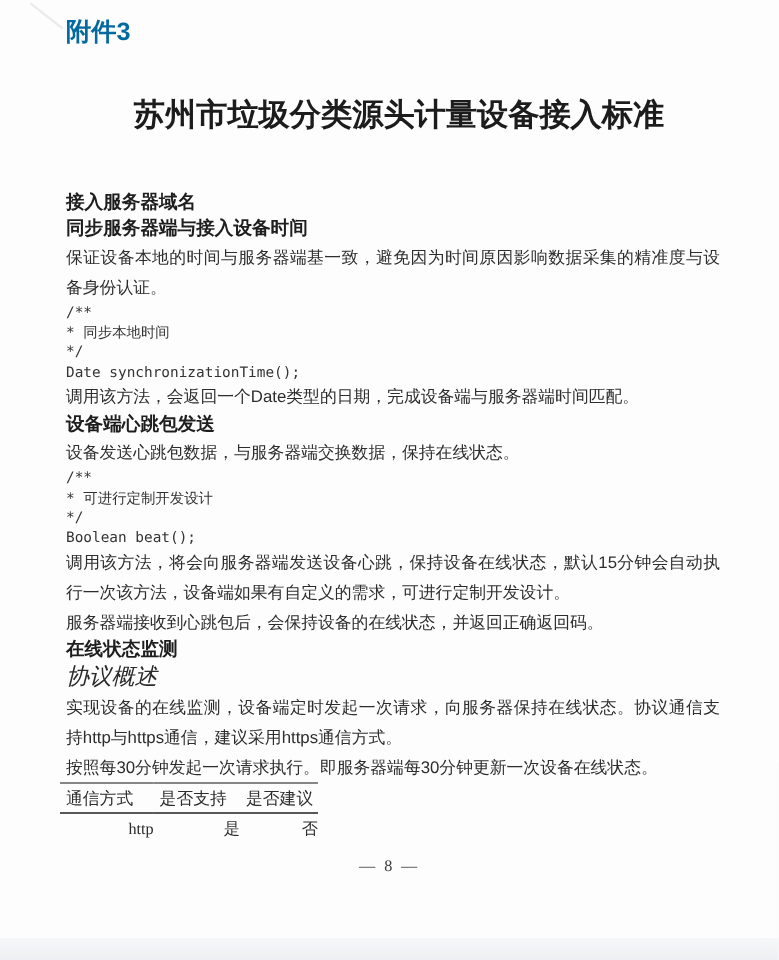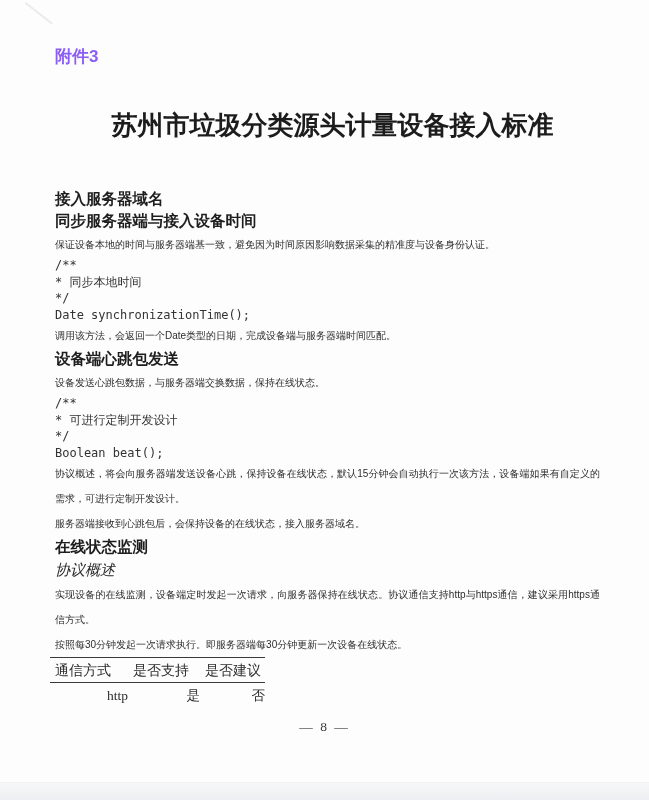--- a/index.html
+++ b/index.html
@@ -18,24 +18,24 @@
   }
   
   .artifact {
     position: absolute; left: 26px; top: 2px;
     width: 34px; height: 2px;
     background: #dcdcdc; opacity: .55;
     transform: rotate(38deg);
     transform-origin: left top;
   }
   .att-label {
-    margin: 46px 0 0 55px;
-    font-size: 17px; font-weight: bold;
+    margin: 16px 0 0 55px;
+    font-size: 21px; font-weight: bold;
     line-height: 22px;
-    color: #8b5cf6;
+    color: #0369a1;
   }
   .doc-title {
     margin-top: 42px;
     text-align: center;
     font-family: "Liberation Serif", serif;
     font-weight: bold;
     font-size: 26px;
     line-height: 32px;
     color: #1c1c1c;
     letter-spacing: 0px;
@@ -45,25 +45,25 @@
     margin: 46px 58px 0 55px;
     width: 545px;
   }
   .blk-heading {
     font-size: 15.5px; font-weight: bold;
     line-height: 22px; color: #1e1e1e;
   }
   .blk-subheading {
     font-style: italic;
     font-family: "Liberation Serif", serif;
-    font-size: 15px;
+    font-size: 19px;
     line-height: 24px; color: #2a2a2a;
   }
   .blk-paragraph {
-    font-size: 10px;
+    font-size: 14px;
     line-height: 25px;
     text-align: justify;
     color: #2d2d2d;
   }
   .blk-code {
     font-family: "DejaVu Sans Mono", monospace;
     font-size: 12px;
     line-height: 16.5px;
     white-space: pre;
     color: #333;
@@ -127,22 +127,22 @@
     <div class="blk-code">* 同步本地时间</div>
     <div class="blk-code">*/</div>
     <div class="blk-code">Date synchronizationTime();</div>
     <div class="blk-paragraph">调用该方法，会返回一个Date类型的日期，完成设备端与服务器端时间匹配。</div>
     <div class="blk-heading">设备端心跳包发送</div>
     <div class="blk-paragraph">设备发送心跳包数据，与服务器端交换数据，保持在线状态。</div>
     <div class="blk-code">/**</div>
     <div class="blk-code">* 可进行定制开发设计</div>
     <div class="blk-code">*/</div>
     <div class="blk-code">Boolean beat();</div>
-    <div class="blk-paragraph">协议概述，将会向服务器端发送设备心跳，保持设备在线状态，默认15分钟会自动执行一次该方法，设备端如果有自定义的需求，可进行定制开发设计。</div>
-    <div class="blk-paragraph">服务器端接收到心跳包后，会保持设备的在线状态，接入服务器域名。</div>
+    <div class="blk-paragraph">调用该方法，将会向服务器端发送设备心跳，保持设备在线状态，默认15分钟会自动执行一次该方法，设备端如果有自定义的需求，可进行定制开发设计。</div>
+    <div class="blk-paragraph">服务器端接收到心跳包后，会保持设备的在线状态，并返回正确返回码。</div>
     <div class="blk-heading">在线状态监测</div>
     <div class="blk-subheading">协议概述</div>
     <div class="blk-paragraph">实现设备的在线监测，设备端定时发起一次请求，向服务器保持在线状态。协议通信支持http与https通信，建议采用https通信方式。</div>
     <div class="blk-paragraph">按照每30分钟发起一次请求执行。即服务器端每30分钟更新一次设备在线状态。</div>
 
     <table class="comm-table">
       <colgroup>
           <col class="c1">
           <col class="c2">
           <col class="c3">

